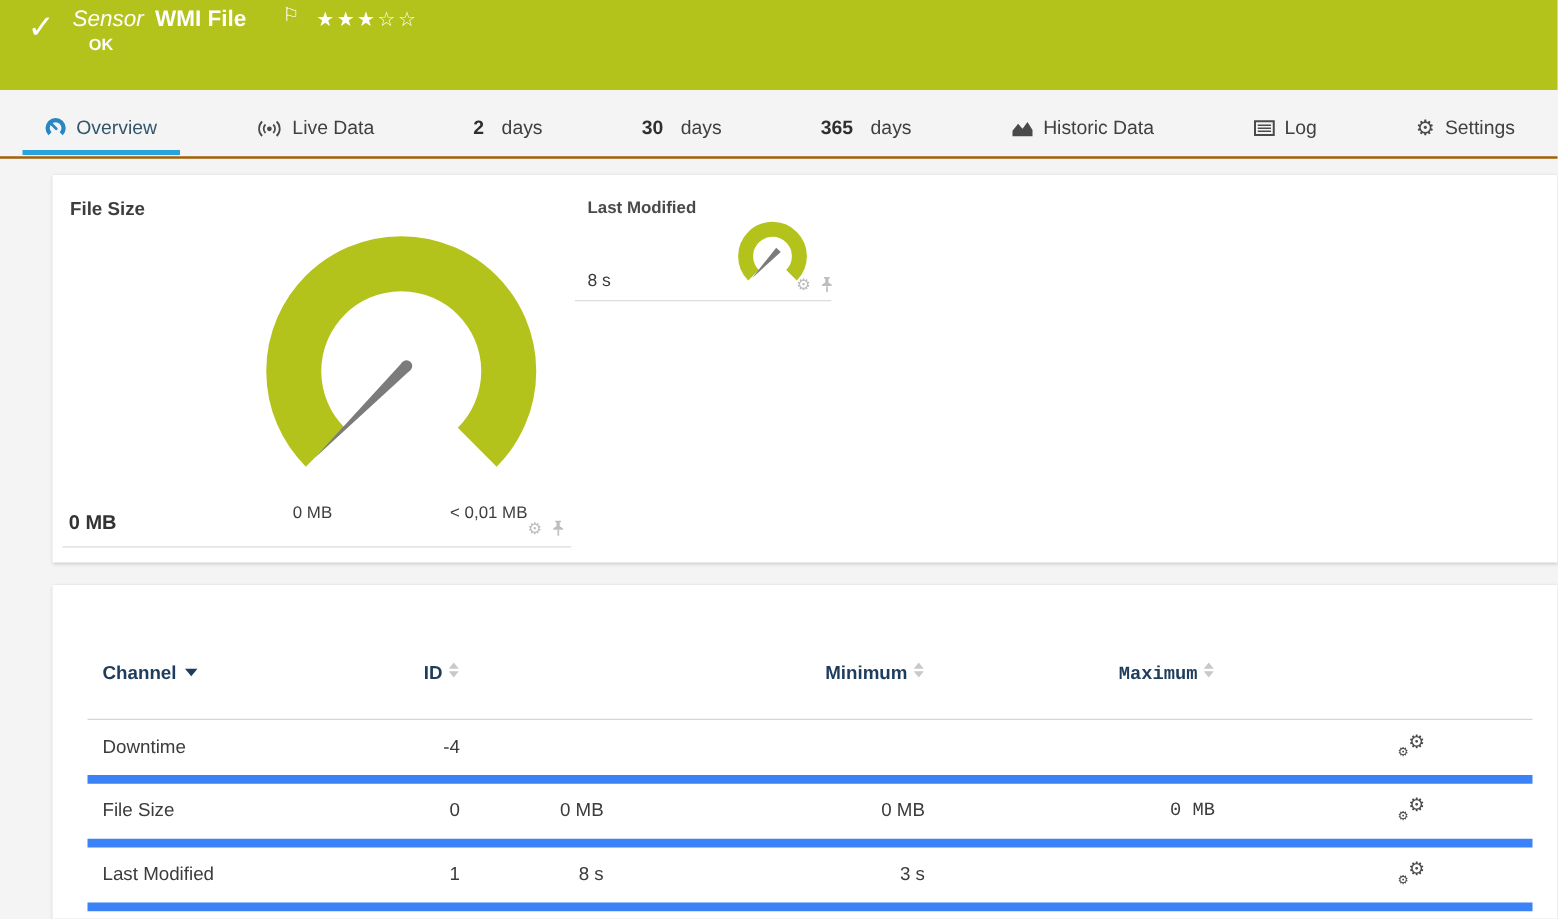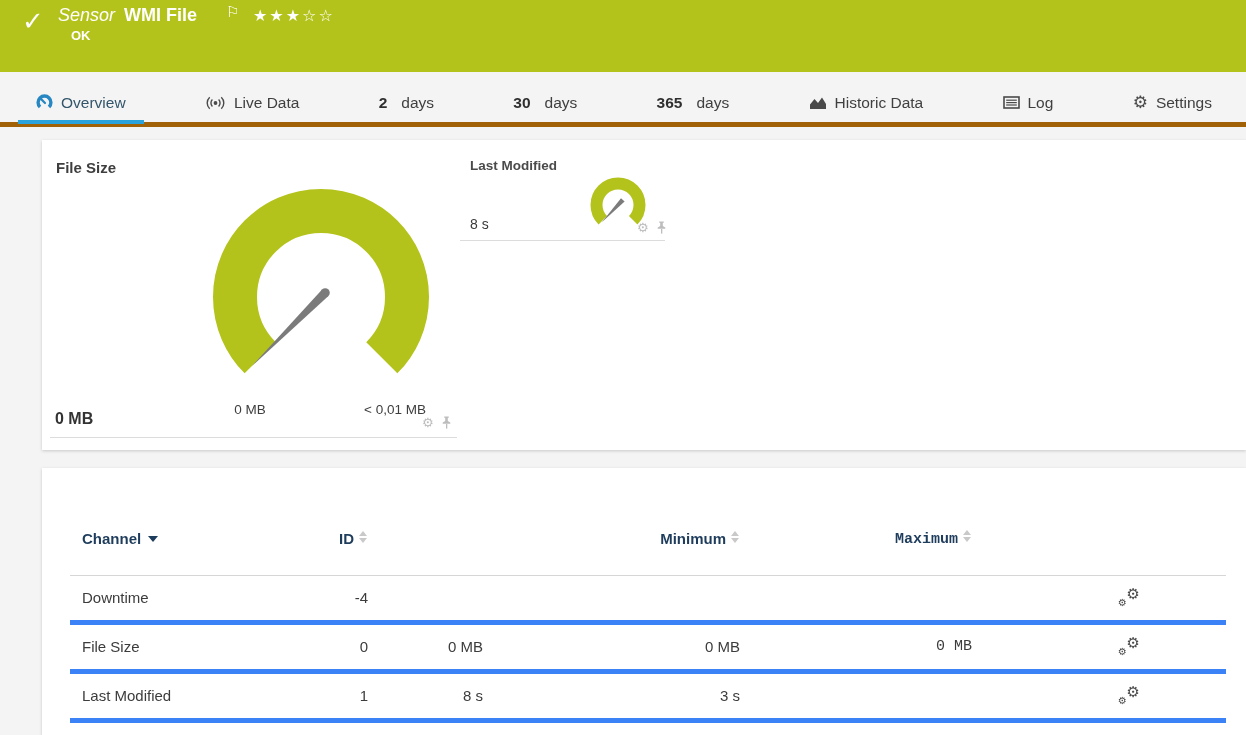--- a/index.html
+++ b/index.html
@@ -14,21 +14,21 @@
   .topbar .check{position:absolute;left:22px;top:6px;font-size:26px;font-weight:700;}
   .topbar .title{position:absolute;left:58px;top:5px;font-size:18px;white-space:nowrap;}
   .topbar .title .type{font-style:italic;font-weight:400;margin-right:9px;}
   .topbar .title .name{font-weight:700;}
   .topbar .flag{position:absolute;left:226px;top:3px;font-size:15px;}
   .topbar .stars{position:absolute;left:253px;top:6px;font-size:16px;letter-spacing:2px;}
   .topbar .status-ok{position:absolute;left:71px;top:28px;font-size:13px;font-weight:700;}
 
   
   .tabbar{position:absolute;left:0;top:72px;right:0;height:55px;box-sizing:border-box;
-    border-bottom:5px solid #a16207;display:flex;justify-content:space-between;
+    border-bottom:2px solid #a16207;display:flex;justify-content:space-between;
     padding:0 16px 0 18px;}
   .tab{position:relative;display:flex;align-items:center;gap:8px;height:55px;
     padding:6px 18px 0;box-sizing:border-box;font-size:15.5px;color:#404040;cursor:pointer;white-space:nowrap;}
   .tab .num{font-weight:700;color:#2f2f2f;margin-right:6px;}
   .tab.active{color:#33566b;}
   .tab.active::after{content:"";position:absolute;left:0;right:0;bottom:3px;height:4px;background:#2aa3dc;}
   .tab svg{flex:none;}
   .tab .gearglyph{font-size:17px;color:#4a4a4a;line-height:1;}
 
   
@@ -37,37 +37,37 @@
   .card2{top:468px;height:267px;}
 
   
   .panel-title{position:absolute;font-weight:700;color:#3e3e3e;}
   .fs-title{left:14px;top:19px;font-size:15px;}
   .lm-title{left:428px;top:18px;font-size:13.5px;color:#4a4a4a;}
   .big-gauge{position:absolute;left:149px;top:45px;}
   .mini-gauge{position:absolute;left:540px;top:35px;}
   .scale-label{position:absolute;top:262px;width:90px;text-align:center;font-size:13.5px;color:#3e3e3e;}
   .scale-min{left:163px;}
-  .scale-max{left:294px;text-align:right;}
+  .scale-max{left:304px;}
   .big-value{position:absolute;left:13px;top:270px;font-size:16px;font-weight:700;color:#333;}
   .mini-value{position:absolute;left:428px;top:76px;font-size:14px;color:#3a3a3a;}
   .panel-sep{position:absolute;border-top:1px solid #dcdcdc;}
   .fs-sep{left:8px;top:297px;width:407px;}
   .lm-sep{left:418px;top:100px;width:205px;}
   .panel-tools{position:absolute;display:flex;align-items:center;gap:7px;color:#bdbdbd;}
   .fs-tools{left:380px;top:276px;}
   .lm-tools{left:595px;top:81px;}
   .panel-tools .gearglyph{font-size:13px;line-height:1;cursor:pointer;}
   .panel-tools svg{cursor:pointer;}
 
   
   .table{position:absolute;left:28px;top:52px;right:20px;}
   .thead{position:relative;height:55px;border-bottom:1px solid #d6d6d6;
     color:#1e3c5c;font-weight:700;font-size:15px;}
-  .trow{position:relative;height:44px;border-bottom:5px solid #3b82f6;font-size:15px;color:#3c3c3c;}
+  .trow{position:relative;height:44px;border-bottom:7px solid #3b82f6;font-size:15px;color:#3c3c3c;}
   .cell{position:absolute;white-space:nowrap;}
   .thead .cell{top:10px;}
   .trow .cell{top:0;line-height:44px;}
   .c-channel{left:12px;width:220px;text-align:left;}
   .c-id{left:188px;width:110px;text-align:right;}
   .c-value{left:293px;width:120px;text-align:right;}
   .c-min{left:530px;width:140px;text-align:right;}
   .c-max{left:722px;width:180px;text-align:right;font-family:Liberation Mono, monospace;}
   .c-gear{left:1048px;width:50px;text-align:left;}
   .c-value.two-line{top:8px;line-height:21px;}

